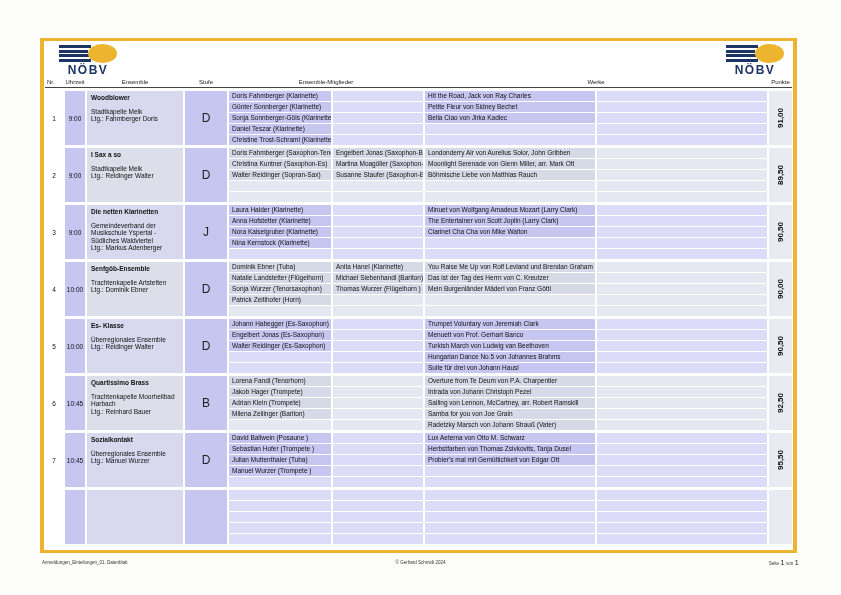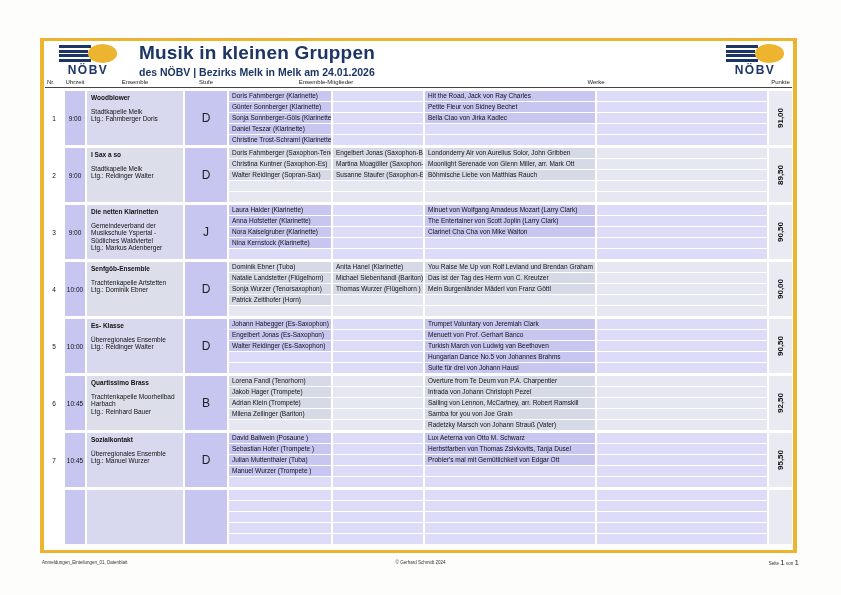--- a/index.html
+++ b/index.html
@@ -94,24 +94,20 @@
         <span class="stripes">
             <i></i>
             <i></i>
             <i></i>
             <i></i>
           </span>
         <span class="ball"></span>
       </div>
       <div class="logo-text">NÖBV</div>
     </div>
-    <div class="titles">
-      <div class="title">Musik in kleinen Gruppen</div>
-      <div class="subtitle">des NÖBV | Bezirks Melk  in Melk am 24.01.2026</div>
-    </div>
     <div class="logo right">
       <div class="logo-mark">
         <span class="stripes">
             <i></i>
             <i></i>
             <i></i>
             <i></i>
           </span>
         <span class="ball"></span>
       </div>

